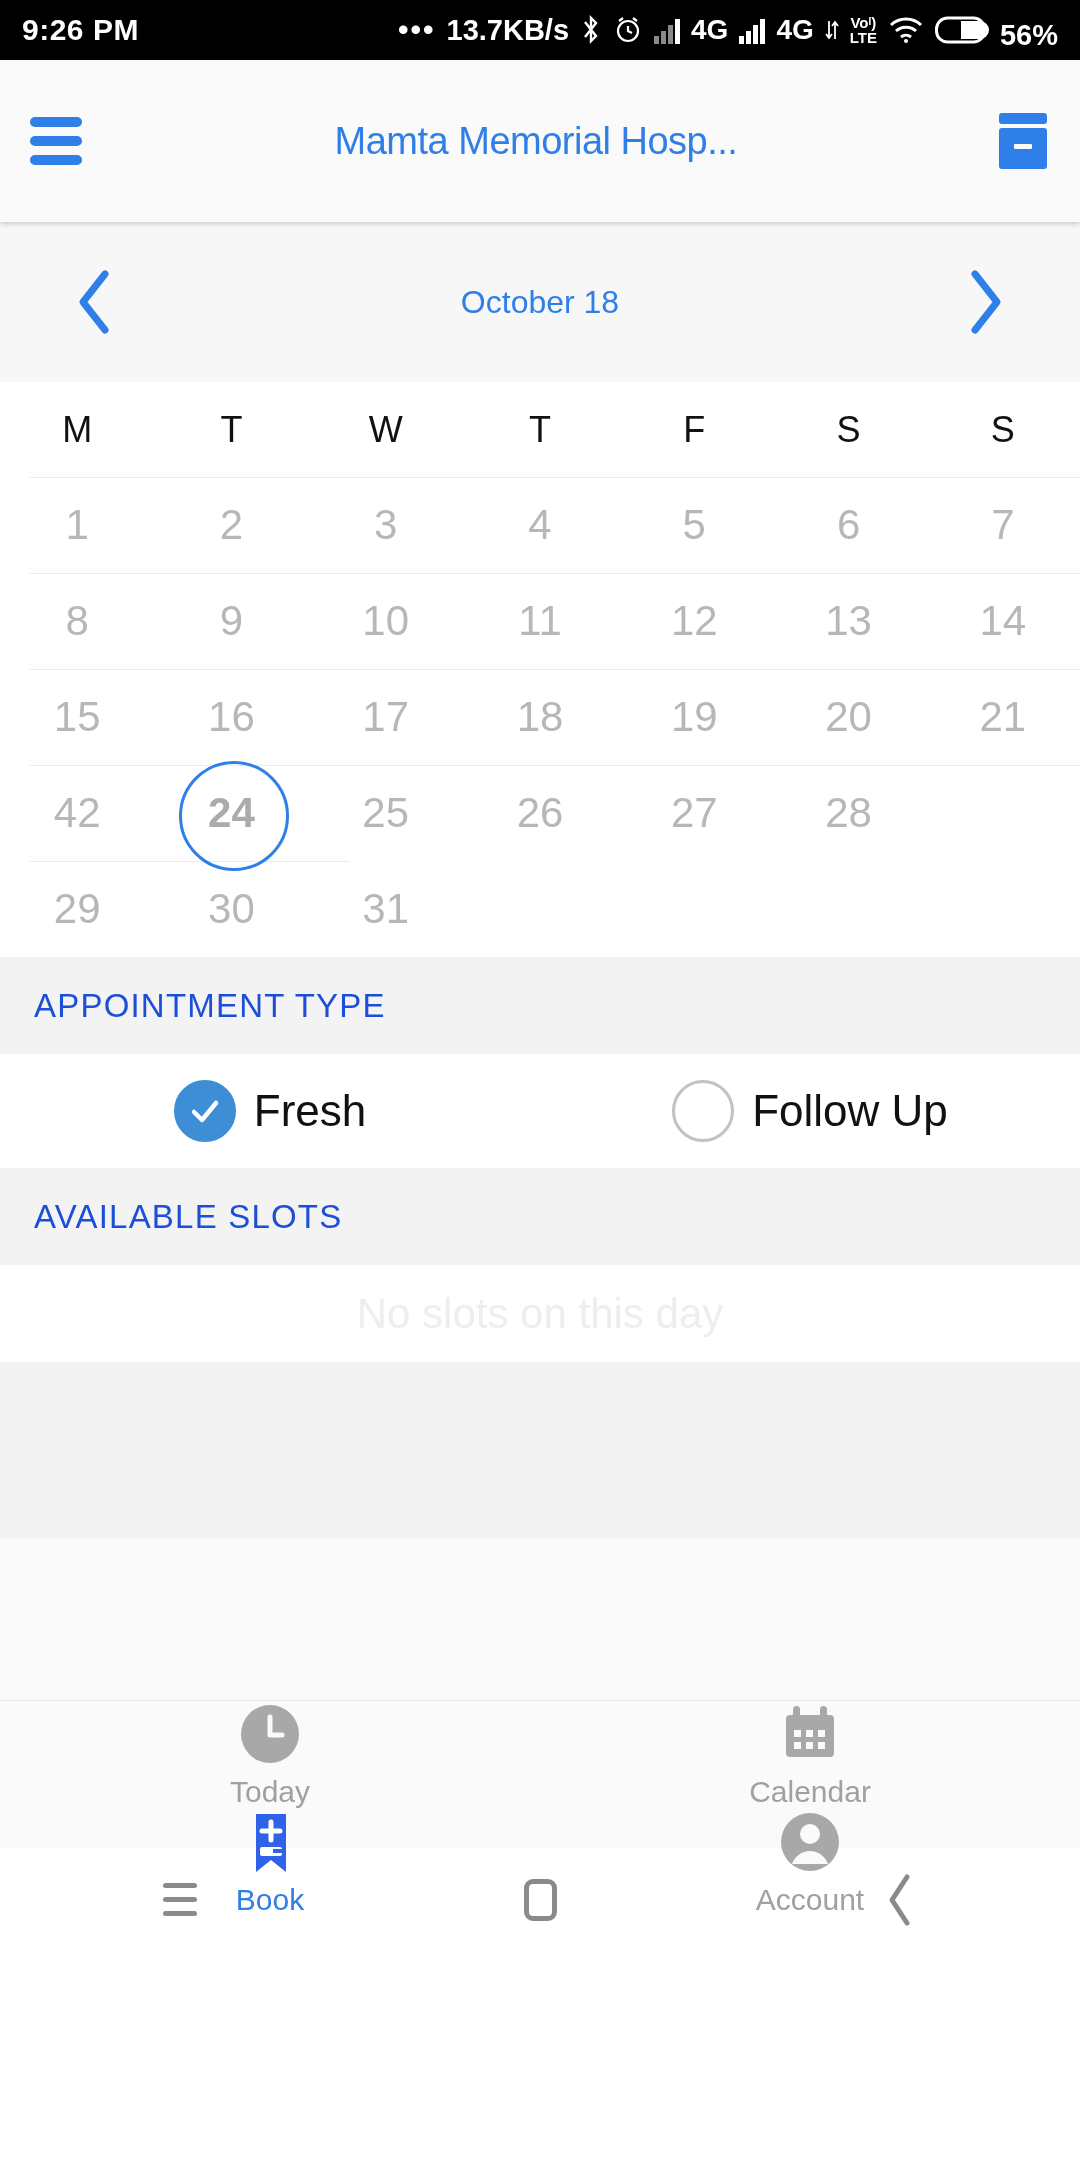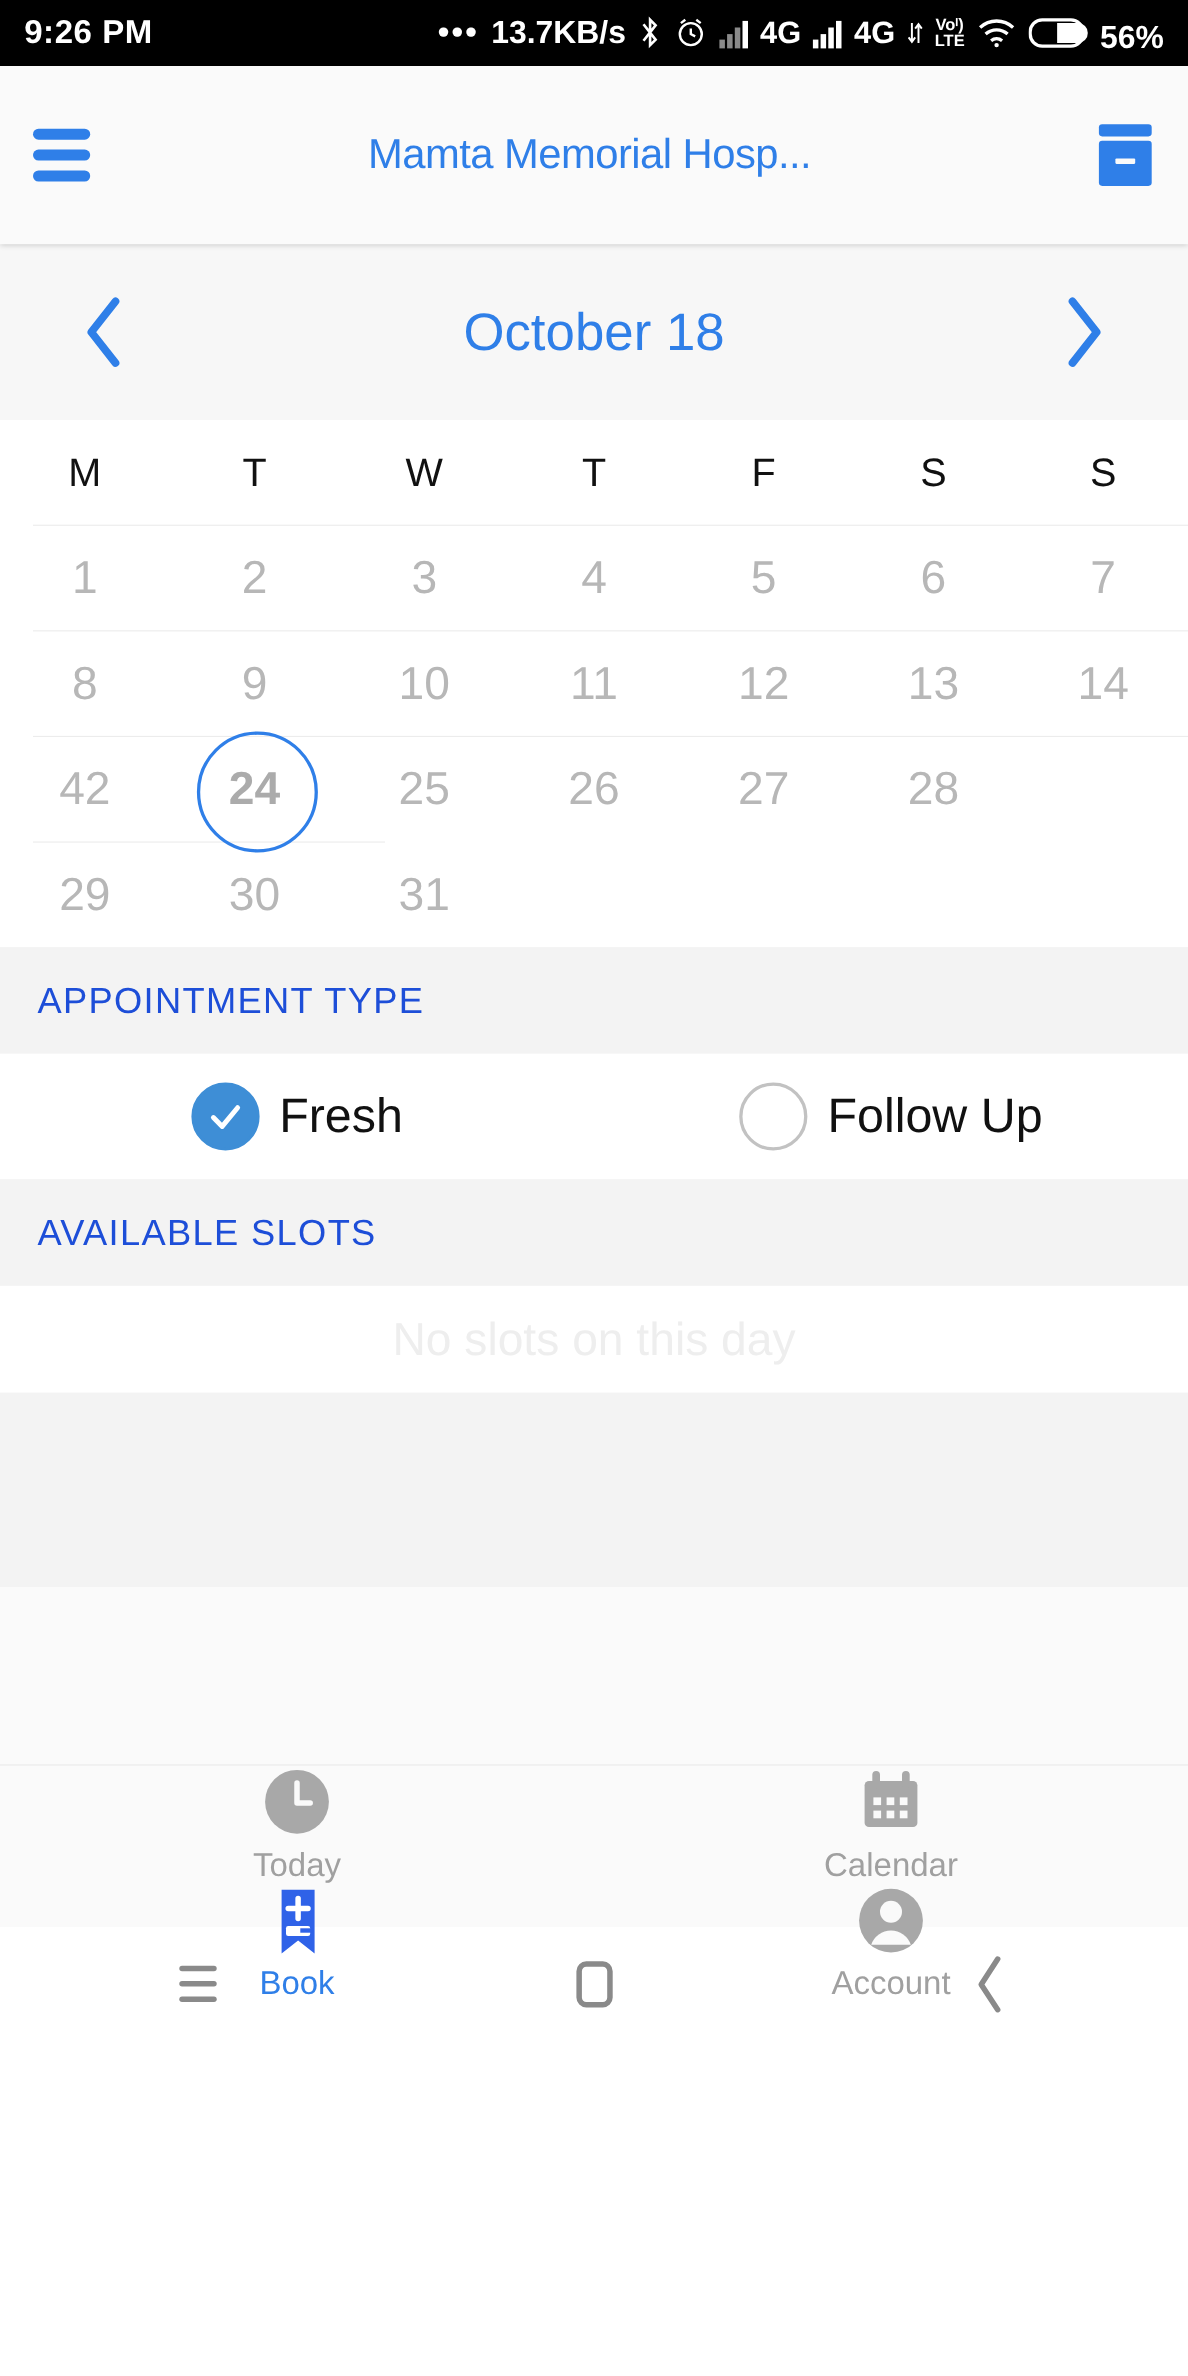--- a/index.html
+++ b/index.html
@@ -79,21 +79,21 @@
     height:160px; background:#f7f7f7;
     display:flex; align-items:center; padding:0 60px;
   }
   .chev {
     width:70px; height:70px; display:flex; align-items:center; justify-content:center;
     cursor:pointer;
   }
   .chev svg { display:block; }
   .month-label {
     flex:1; text-align:center; color:#2f7fe8;
-    font-size:48px; font-weight:400; letter-spacing:0px;
+    font-size:32px; font-weight:400; letter-spacing:0px;
   }
 
   
   .calendar { background:#ffffff; }
   .weekday-row {
     display:grid; grid-template-columns:repeat(7,1fr);
     height:95px; align-items:center;
   }
   .weekday {
     text-align:center; font-size:36px; color:#111111; font-weight:400;
@@ -325,20 +325,43 @@
         <span class="day-num">12</span>
       </div>
     <div class="day-cell">
         <span class="day-num">13</span>
       </div>
     <div class="day-cell">
         <span class="day-num">14</span>
       </div>
   </div>
 
+  <div class="week-row divided">
+    <div class="day-cell">
+        <span class="day-num">15</span>
+      </div>
+    <div class="day-cell">
+        <span class="day-num">16</span>
+      </div>
+    <div class="day-cell">
+        <span class="day-num">17</span>
+      </div>
+    <div class="day-cell">
+        <span class="day-num">18</span>
+      </div>
+    <div class="day-cell">
+        <span class="day-num">19</span>
+      </div>
+    <div class="day-cell">
+        <span class="day-num">20</span>
+      </div>
+    <div class="day-cell">
+        <span class="day-num">21</span>
+      </div>
+  </div>
 
   <div class="week-row divided">
     <div class="day-cell">
         <span class="day-num">42</span>
       </div>
     <div class="day-cell selected">
         <span class="day-num">24</span>
       </div>
     <div class="day-cell">
         <span class="day-num">25</span>

